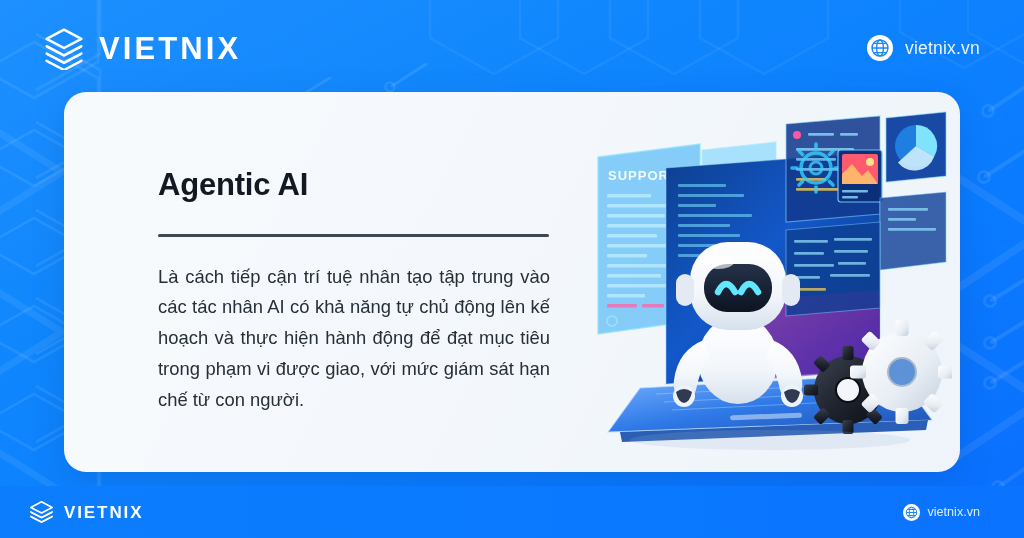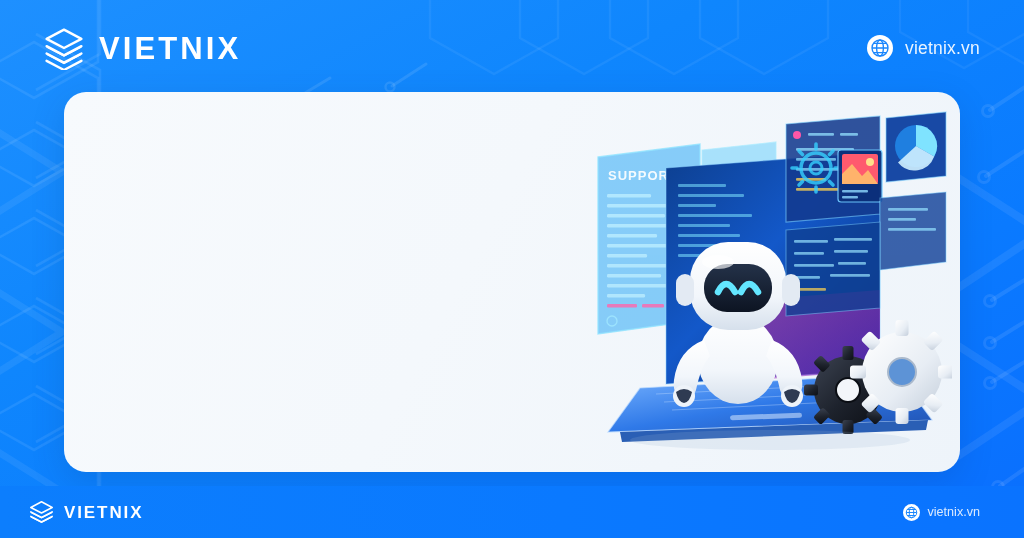--- a/index.html
+++ b/index.html
@@ -202,20 +202,25 @@
           </g>
         </svg>
       </span>
       <span class="site-url">vietnix.vn</span>
     </div>
   </div>
 
   <div id="card">
     <div class="card-inner">
 
+      <div class="text-col">
+        <h1 id="title">Agentic AI</h1>
+        <div id="divider"></div>
+        <p id="body-text">Là cách tiếp cận trí tuệ nhân tạo tập trung vào các tác nhân AI có khả năng tự chủ động lên kế hoạch và thực hiện hành động để đạt mục tiêu trong phạm vi được giao, với mức giám sát hạn chế từ con người.</p>
+      </div>
 
       <div class="art-col">
         <svg class="art-svg" viewBox="0 0 372 360" aria-hidden="true">
           <defs>
             <linearGradient id="scrGrad" x1="0" y1="0" x2="1" y2="1">
               <stop offset="0%" stop-color="#0d3f8f"></stop>
               <stop offset="45%" stop-color="#1358c9"></stop>
               <stop offset="100%" stop-color="#0a2f77"></stop>
             </linearGradient>
             <linearGradient id="magGrad" x1="0" y1="0" x2="1" y2="1">

